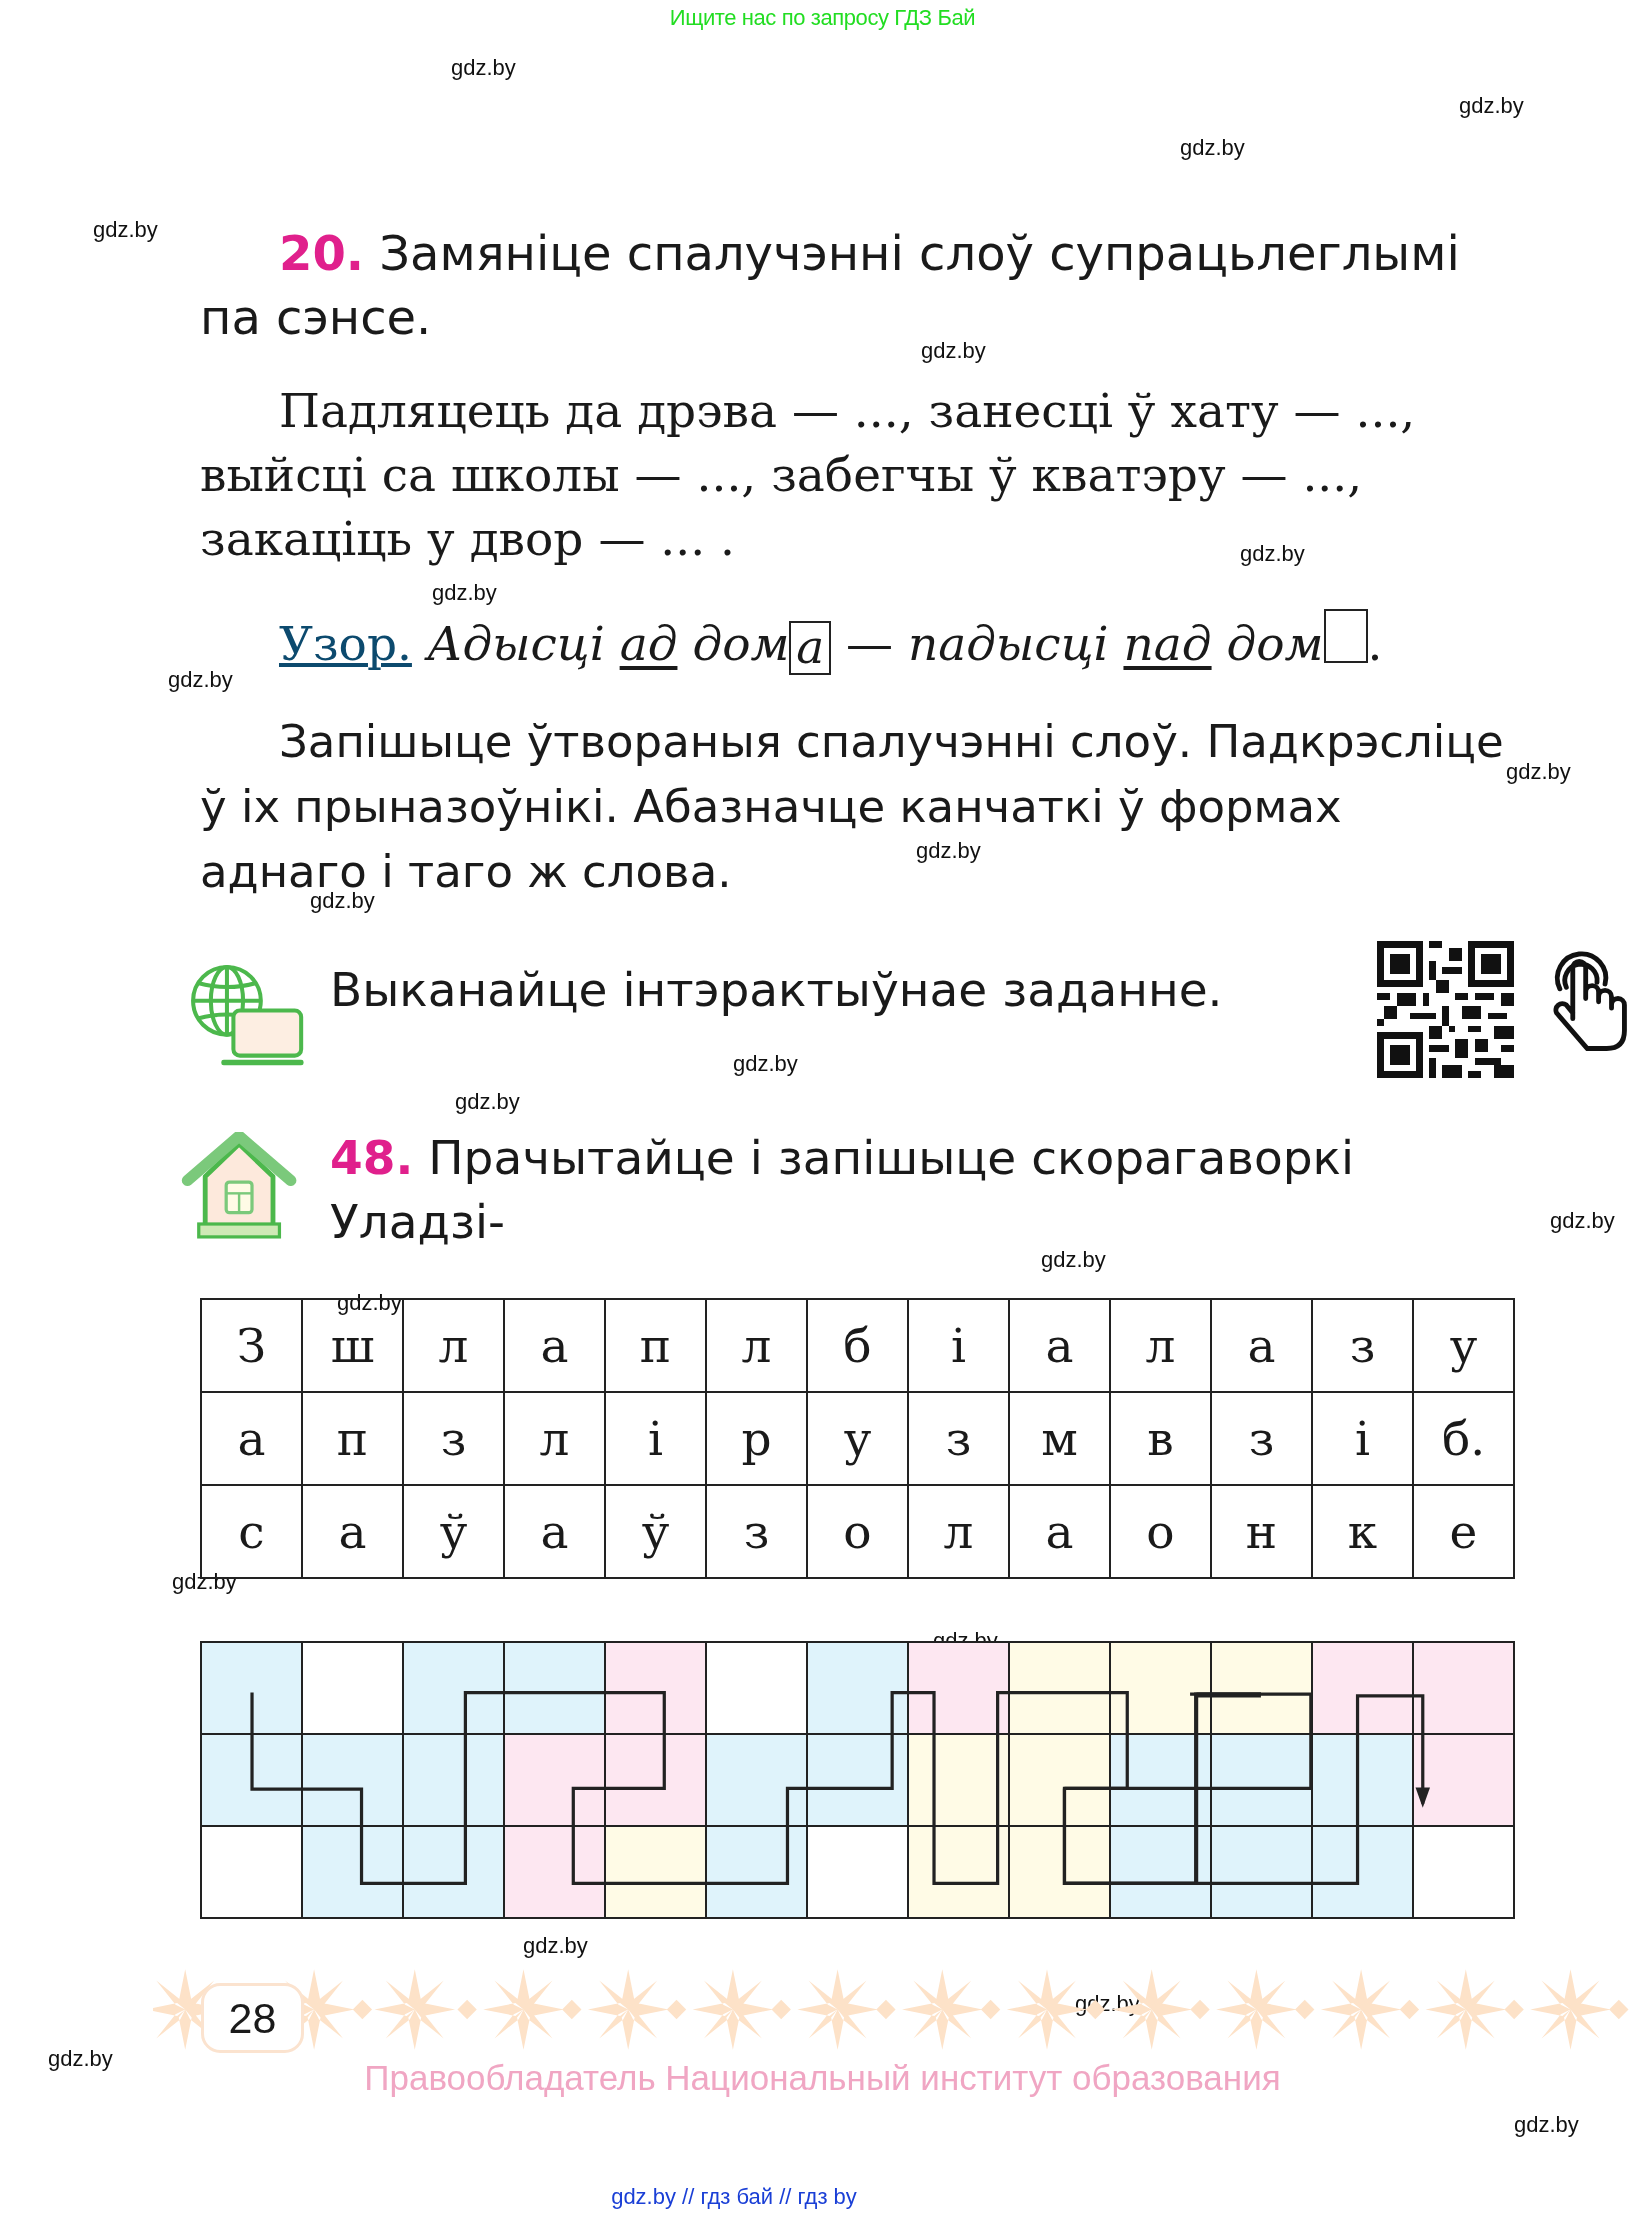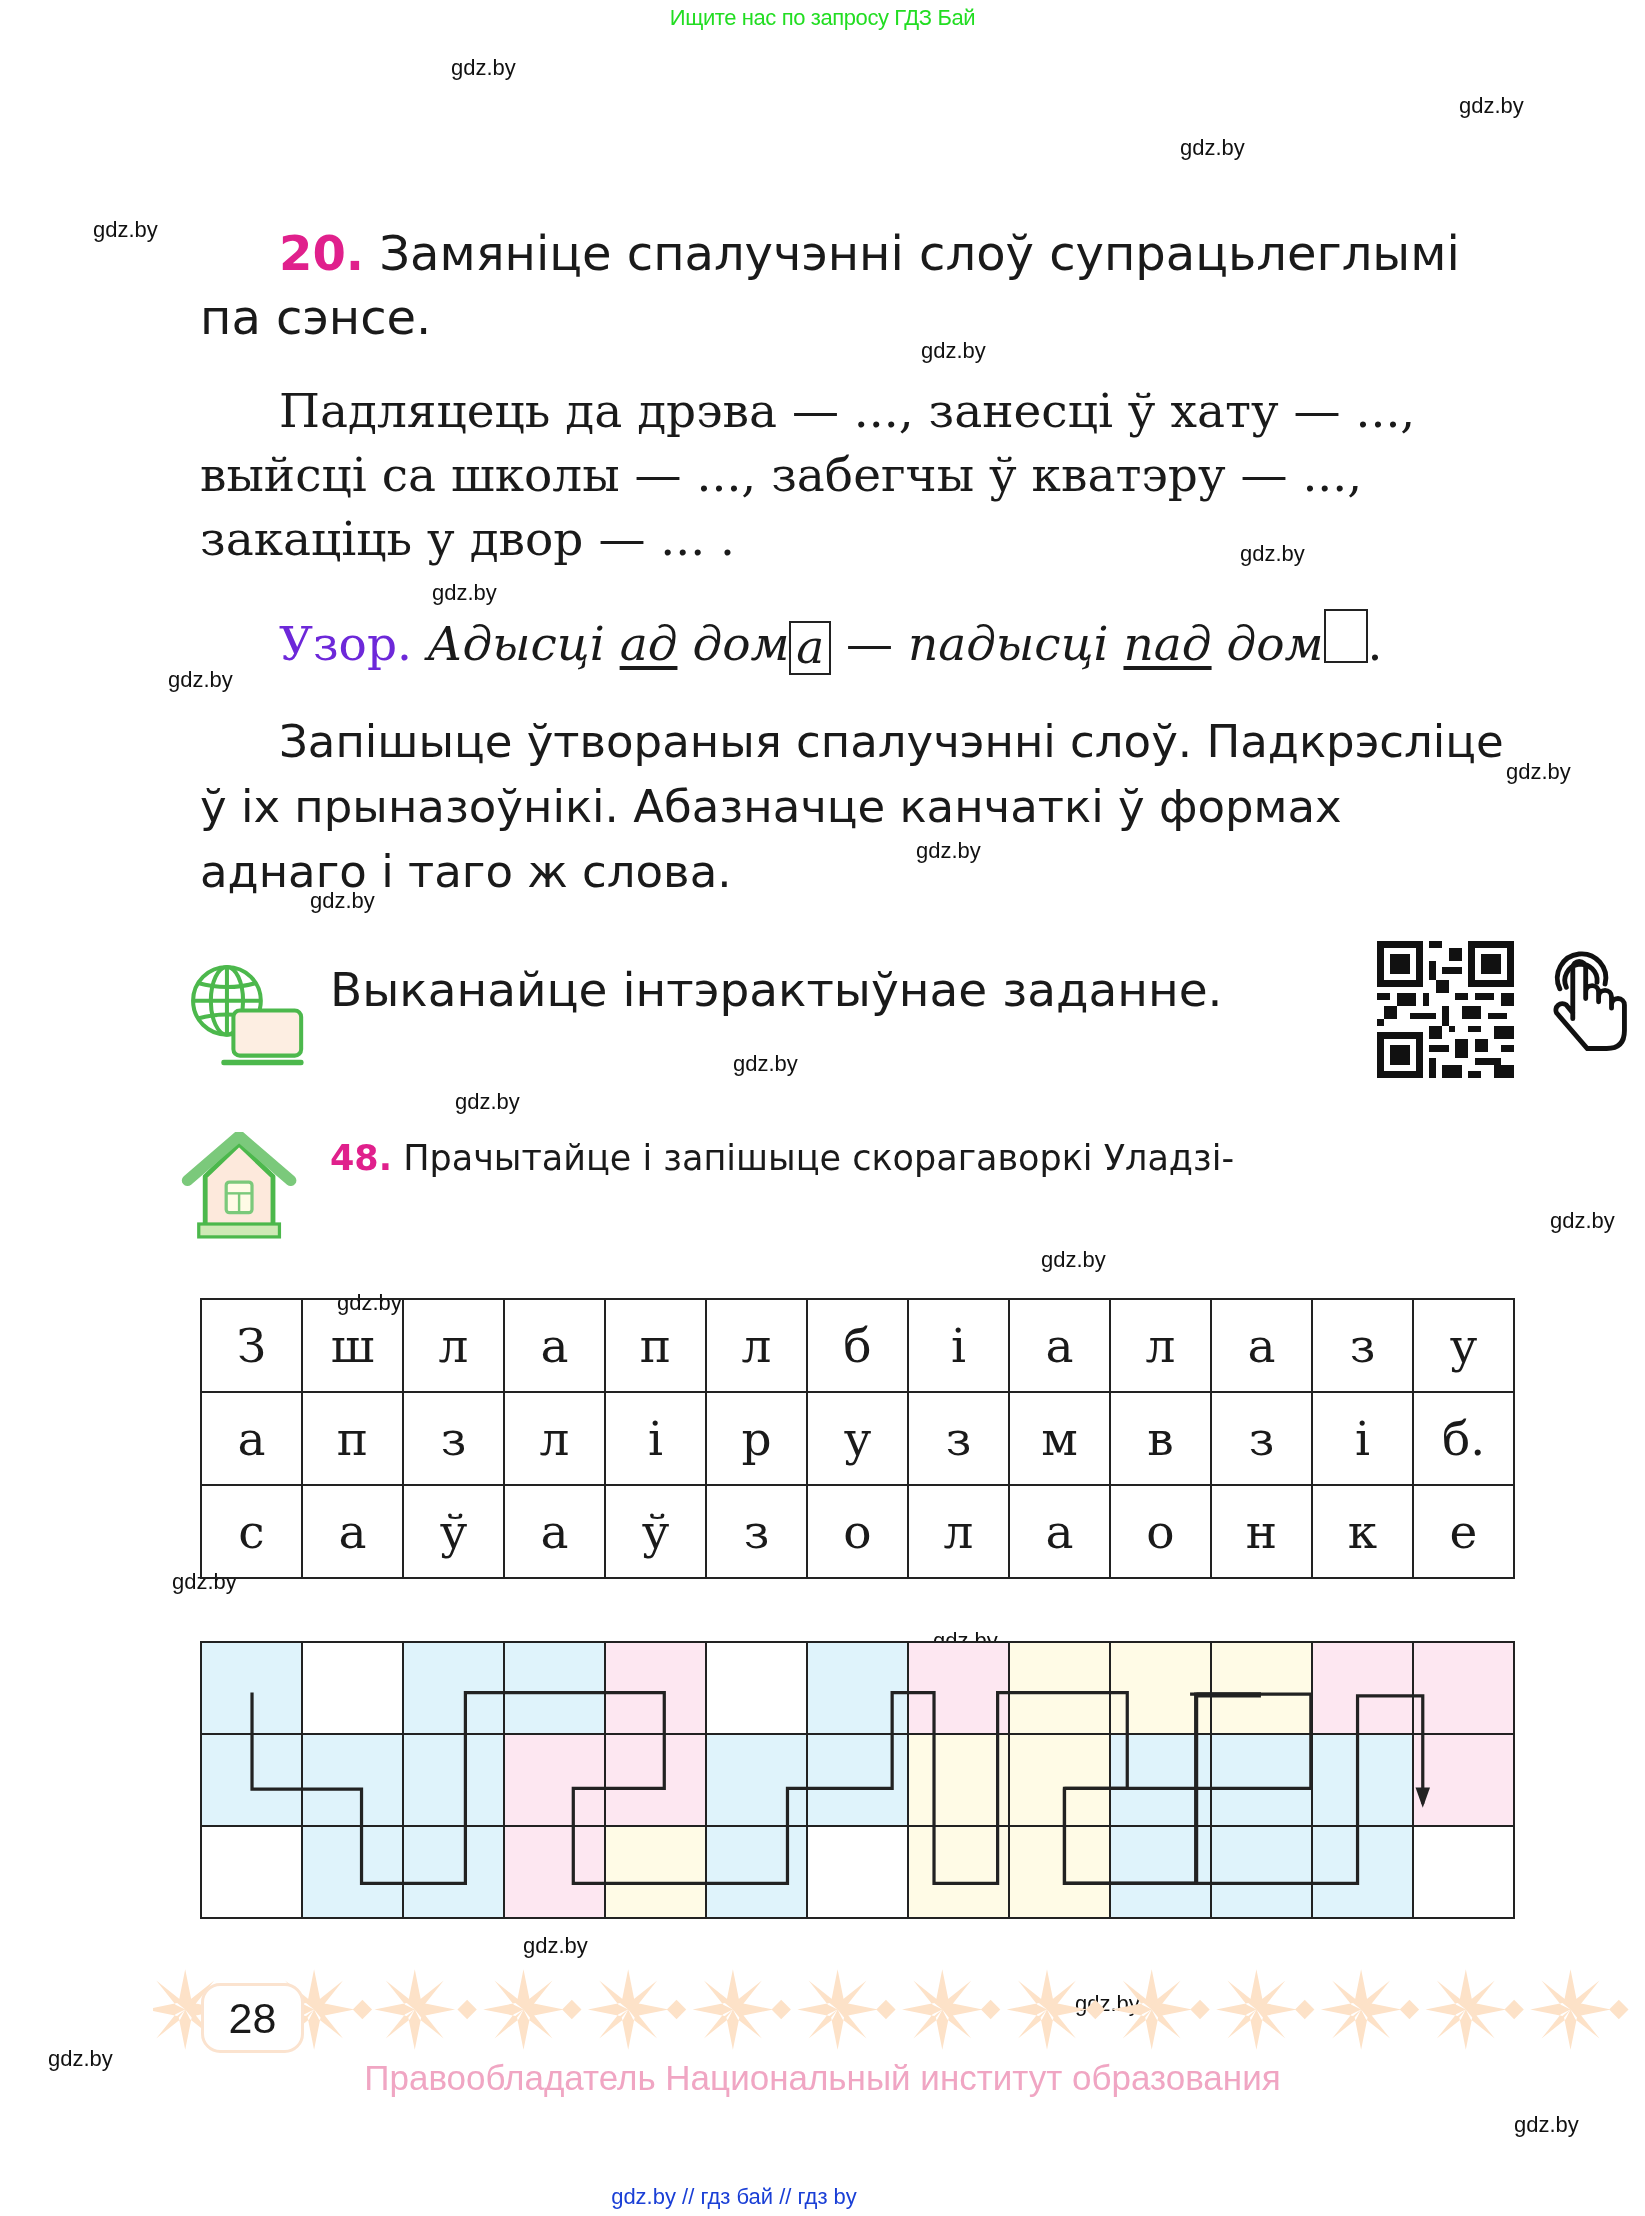--- a/index.html
+++ b/index.html
@@ -7,32 +7,32 @@
          font-family: "DejaVu Sans", sans-serif; color: #1a1a1a; }
   .abs { position: absolute; }
   .top-banner { left: 0; width: 1645px; top: 4.8px; text-align: center; color: #22dd22;
     font-family: "Liberation Sans", sans-serif; font-size: 22px; letter-spacing: -0.4px; }
   .wm { position: absolute; font-family: "Liberation Sans", sans-serif; font-size: 22px; color: #111; }
   .task-head { left: 200px; width: 1321px; font-size: 48px; line-height: 64px; }
   .task-head .num { color: #e0208c; font-weight: bold; }
   .serif-body { font-family: "DejaVu Serif", serif; font-size: 47px; line-height: 64px; left: 200px; width: 1321px; }
   .indent { display: inline-block; width: 79px; }
   .sample { left: 200px; width: 1321px; top: 608px; font-family: "DejaVu Serif", serif; font-size: 47px; line-height: 72px; }
-  .sample .lbl { color: #6d28d9; }
+  .sample .lbl { color: #0c4a6e; text-decoration: underline; }
   .sample i { font-style: italic; }
   .sample u { text-decoration: underline; text-underline-offset: 6.4px; }
   .box { display: inline-block; border: 2.4px solid #222; padding: 0 4.8px; line-height: 47px; height: 50px; vertical-align: -3.2px; }
   .box.empty { width: 40px; padding: 0; }
   .instr { left: 200px; width: 1321px; top: 709px; font-size: 45px; line-height: 65px; }
   .interactive { top: 962px; left: 330px; font-size: 47px; }
   .icon-globe { left: 185px; top: 962px; width: 121px; height: 105px; }
   .qr { left: 1377px; top: 941px; width: 137px; height: 137px; }
   .hand { left: 1542px; top: 942px; width: 89px; height: 113px; }
   .icon-house { left: 181px; top: 1132px; width: 117px; height: 113px; }
-  .task48 { left: 330px; width: 1160px; top: 1126px; font-size: 35px; line-height: 64px; }
+  .task48 { left: 330px; width: 1160px; top: 1126px; font-size: 47px; line-height: 64px; }
   table.letters { position: absolute; left: 200px; top: 1298px; border-collapse: collapse; }
   table.letters td { width: 99px; height: 91px; border: 2.4px solid #222; text-align: center;
     font-family: "DejaVu Serif", serif; font-size: 47px; padding: 0; }
   table.path { position: absolute; left: 200px; top: 1641px; border-collapse: collapse; }
   table.path td { width: 99px; height: 90px; border: 2.4px solid #222; padding: 0; }
   .c-b { background: #dff3fb; } .c-p { background: #fde7f1; } .c-y { background: #fffbe6; } .c-w { background: #ffffff; }
   svg.pathline { position: absolute; left: 0; top: 0; pointer-events: none; }
   .ornament { left: 153px; top: 1965px; width: 1490px; height: 89px; }
   .page-num { left: 201px; top: 1983px; width: 97px; height: 64px; background: #fff; border: 3.2px solid #fbe3cf;
     border-radius: 19.3px; text-align: center; font-family: "Liberation Sans", sans-serif; font-size: 43px; line-height: 64px; }

